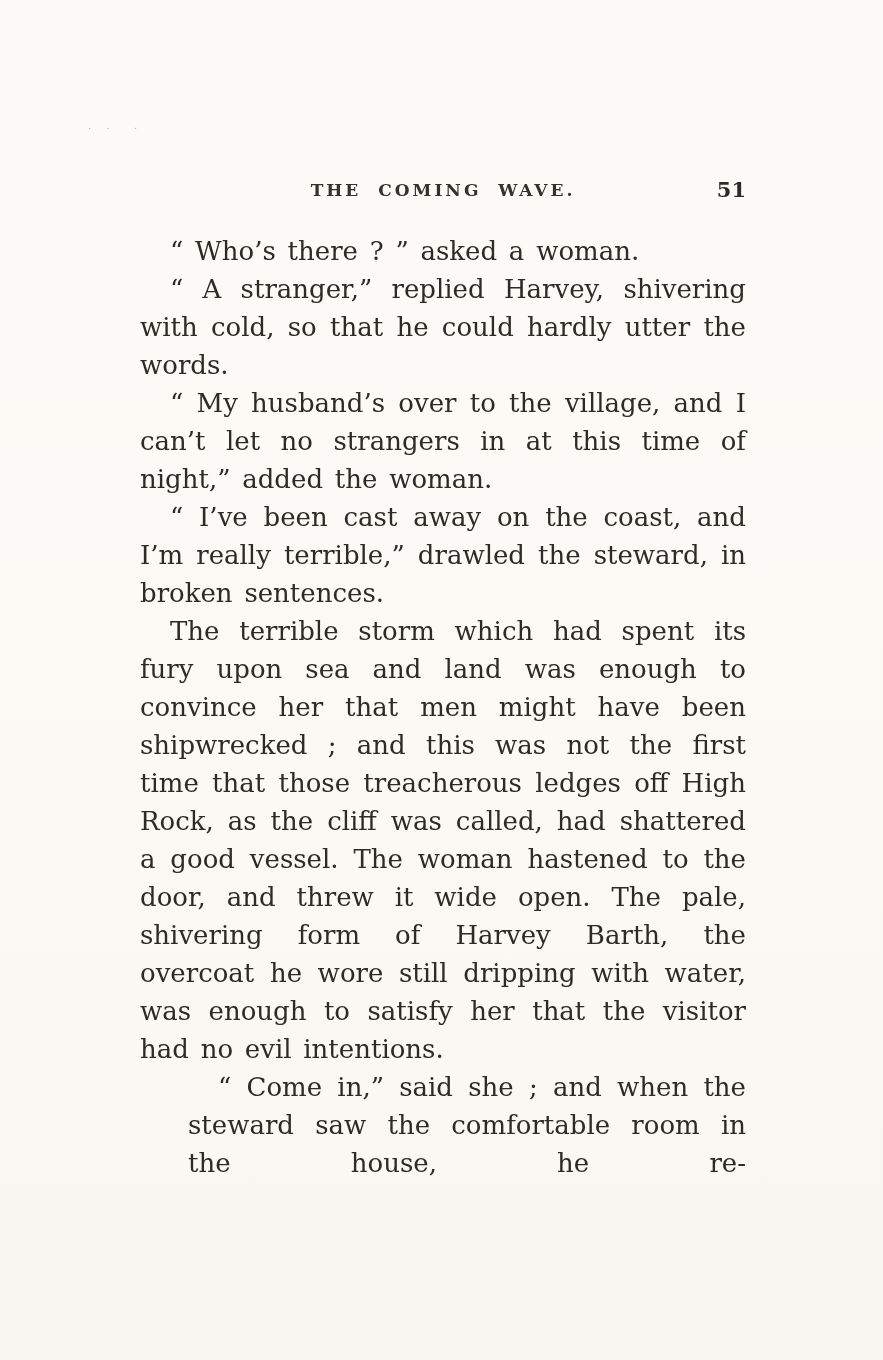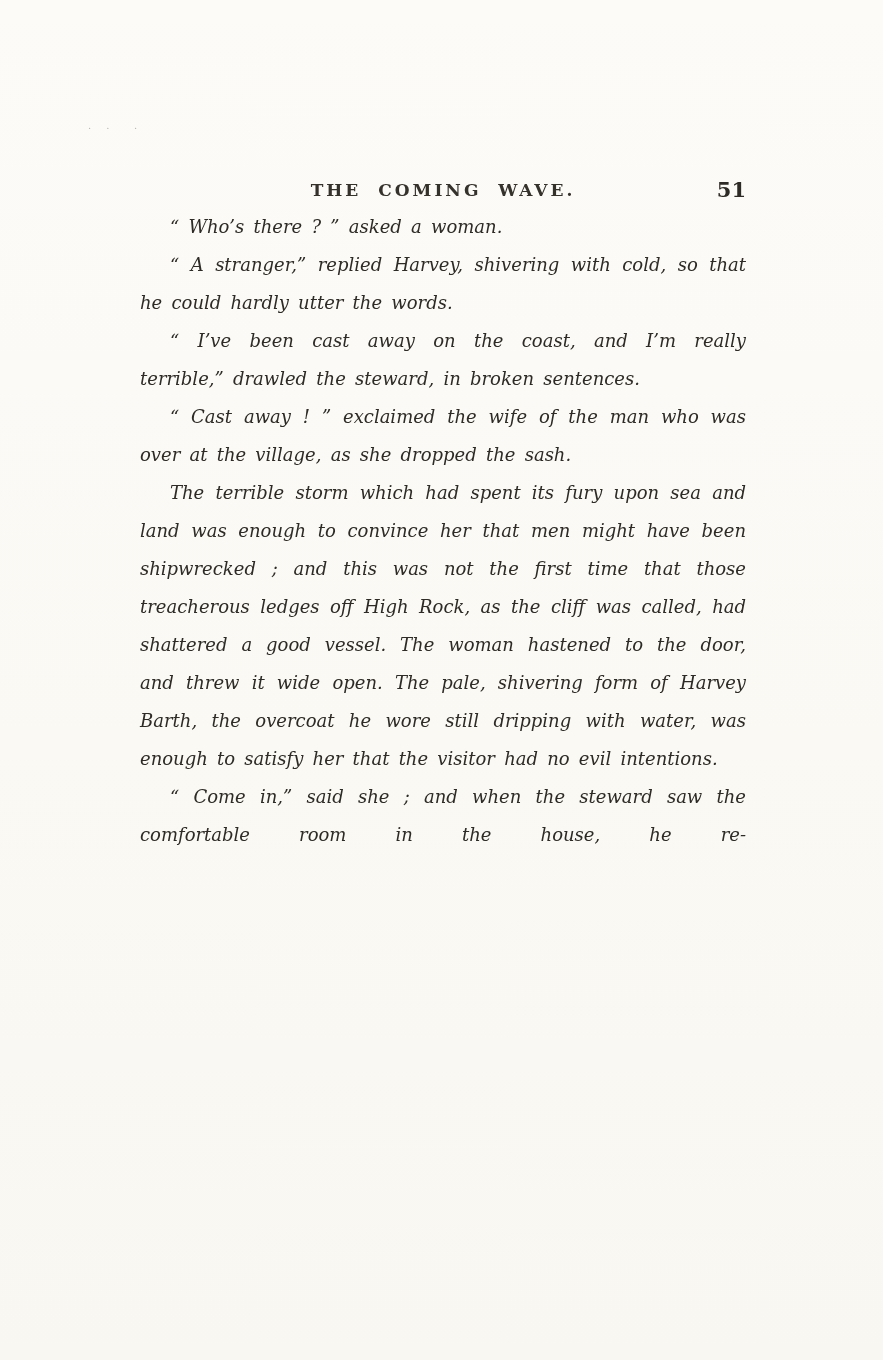--- a/index.html
+++ b/index.html
@@ -30,20 +30,21 @@
   }
   .text-block {
     position: absolute;
     left: 140px;
     top: 180px;
     width: 606px;
   }
   .running-header {
     position: relative;
     height: 28px;
+    margin-bottom: 24px;
   }
   .head-title {
     position: absolute;
     left: 0;
     right: 0;
     text-align: center;
     font-size: 17px;
     font-weight: bold;
     letter-spacing: 3px;
     word-spacing: 8px;
@@ -51,49 +52,49 @@
   }
   .page-number {
     position: absolute;
     right: 0;
     top: -3px;
     font-size: 21px;
     font-weight: bold;
     color: #2e2b26;
   }
   .body-text p {
-    font-size: 18px;
+    font-size: 26px;
     line-height: 38px;
     text-align: justify;
     text-indent: 30px;
     word-spacing: 3.5px;
     color: #2e2b26;
-    font-style: italic;
   }
   .body-text p.justify-last {
     text-align-last: justify;
+    margin-left: 48px;
   }
 </style>
 </head>
 <body>
 
 <div class="scan">
 
   <span class="speck" style="left:88px; top:120px;">. .&nbsp;&nbsp;.</span>
 
   <div class="text-block">
 
     <div class="running-header">
       <span class="head-title">THE COMING WAVE.</span>
       <span class="page-number">51</span>
     </div>
 
     <div class="body-text">
       <p>“ Who’s there ? ” asked a woman.</p>
       <p>“ A stranger,” replied Harvey, shivering with cold, so that he could hardly utter the words.</p>
+      <p>“ My husband’s over to the village, and I can’t let no strangers in at this time of night,” added the woman.</p>
       <p>“ I’ve been cast away on the coast, and I’m really terrible,” drawled the steward, in broken sentences.</p>
-      <p>“ Cast away ! ” exclaimed the wife of the man who was over at the village, as she dropped the sash.</p>
       <p>The terrible storm which had spent its fury upon sea and land was enough to convince her that men might have been shipwrecked ; and this was not the first time that those treacherous ledges off High Rock, as the cliff was called, had shattered a good vessel. The woman hastened to the door, and threw it wide open. The pale, shivering form of Harvey Barth, the overcoat he wore still dripping with water, was enough to satisfy her that the visitor had no evil intentions.</p>
       <p class="justify-last">“ Come in,” said she ; and when the steward saw the comfortable room in the house, he re-</p>
     </div>
 
   </div>
 </div>
 
 </body></html>

